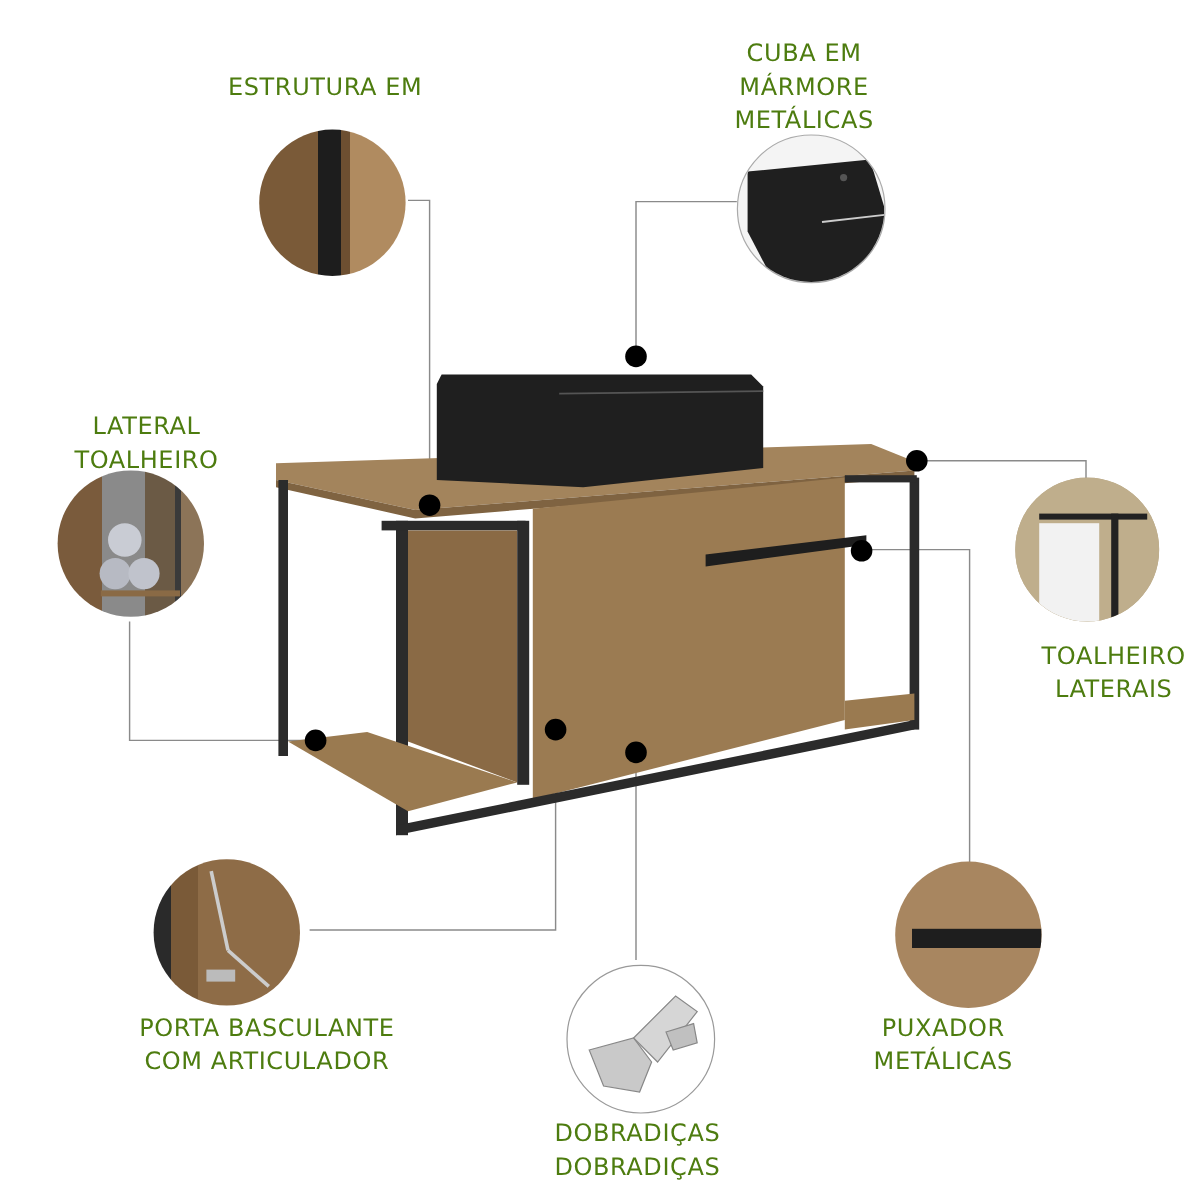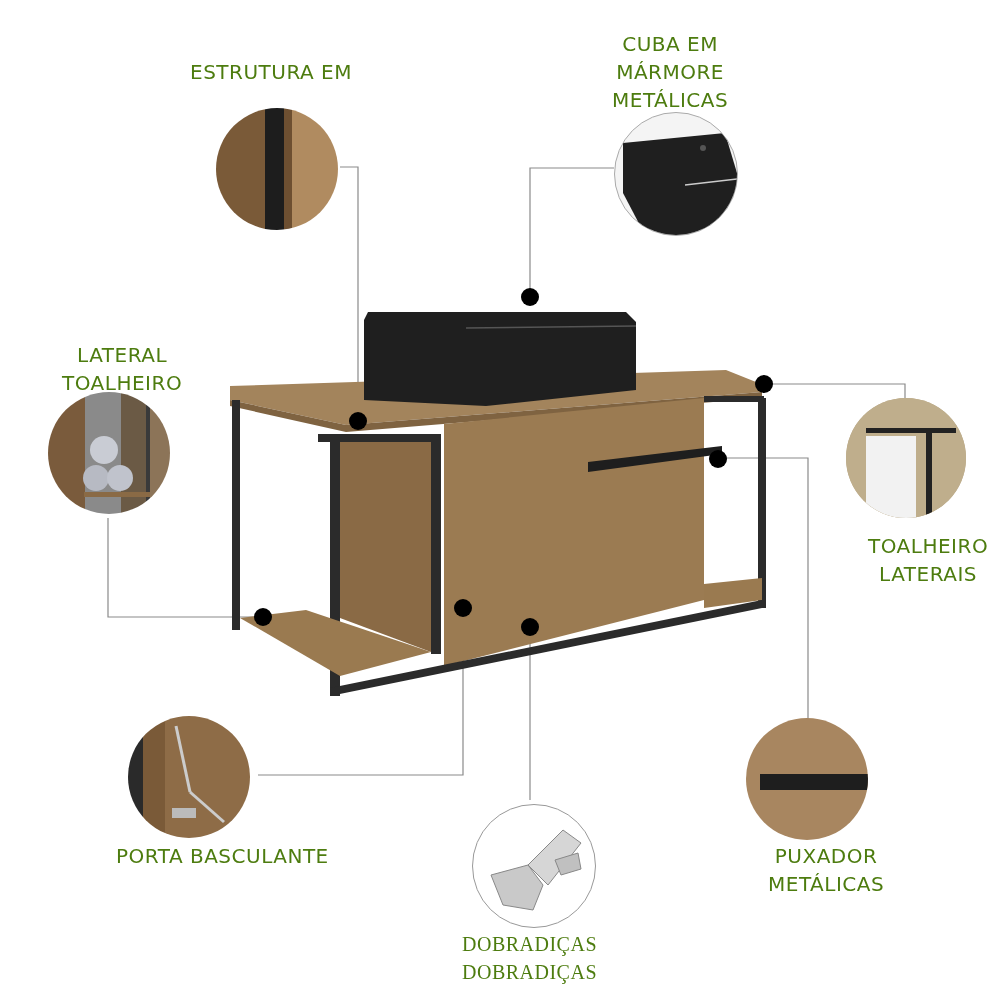--- a/index.html
+++ b/index.html
@@ -36,26 +36,27 @@
 <div class="label" style="left:62px;top:341px;">
   <span>LATERAL</span>
   <span>TOALHEIRO</span>
 </div>
 <div class="label" style="left:868px;top:532px;">
   <span>TOALHEIRO</span>
   <span>LATERAIS</span>
 </div>
 <div class="label" style="left:76px;top:842px;margin-left:40px;">
   <span>PORTA BASCULANTE</span>
+  <span>COM ARTICULADOR</span>
 </div>
-<div class="label" style="left:462px;top:930px;font-family:Liberation Serif, serif;">
+<div class="label" style="left:462px;top:930px;">
   <span>DOBRADIÇAS</span>
   <span>DOBRADIÇAS</span>
 </div>
-<div class="label" style="left:768px;top:842px;">
+<div class="label" style="left:728px;top:842px;">
   <span>PUXADOR</span>
   <span>METÁLICAS</span>
 </div>
 
 <div class="circle" style="left:216px;top:108px;width:122px;height:122px;background:linear-gradient(90deg,#7a5a38 0 40%,#1d1d1d 40% 56%,#6d4f31 56% 62%,#b08b60 62%);"></div>
 <div class="circle" style="left:614px;top:112px;width:122px;height:122px;background:#f4f4f4;border:1px solid #aaa;">
   <svg width="122" height="122">
       <polygon points="8,30 110,20 122,60 122,122 30,122 8,80" fill="#1f1f1f"></polygon>
       <line x1="70" y1="72" x2="122" y2="66" stroke="#ccc" stroke-width="1.5"></line>
       <circle cx="88" cy="35" r="3" fill="#555"></circle>

